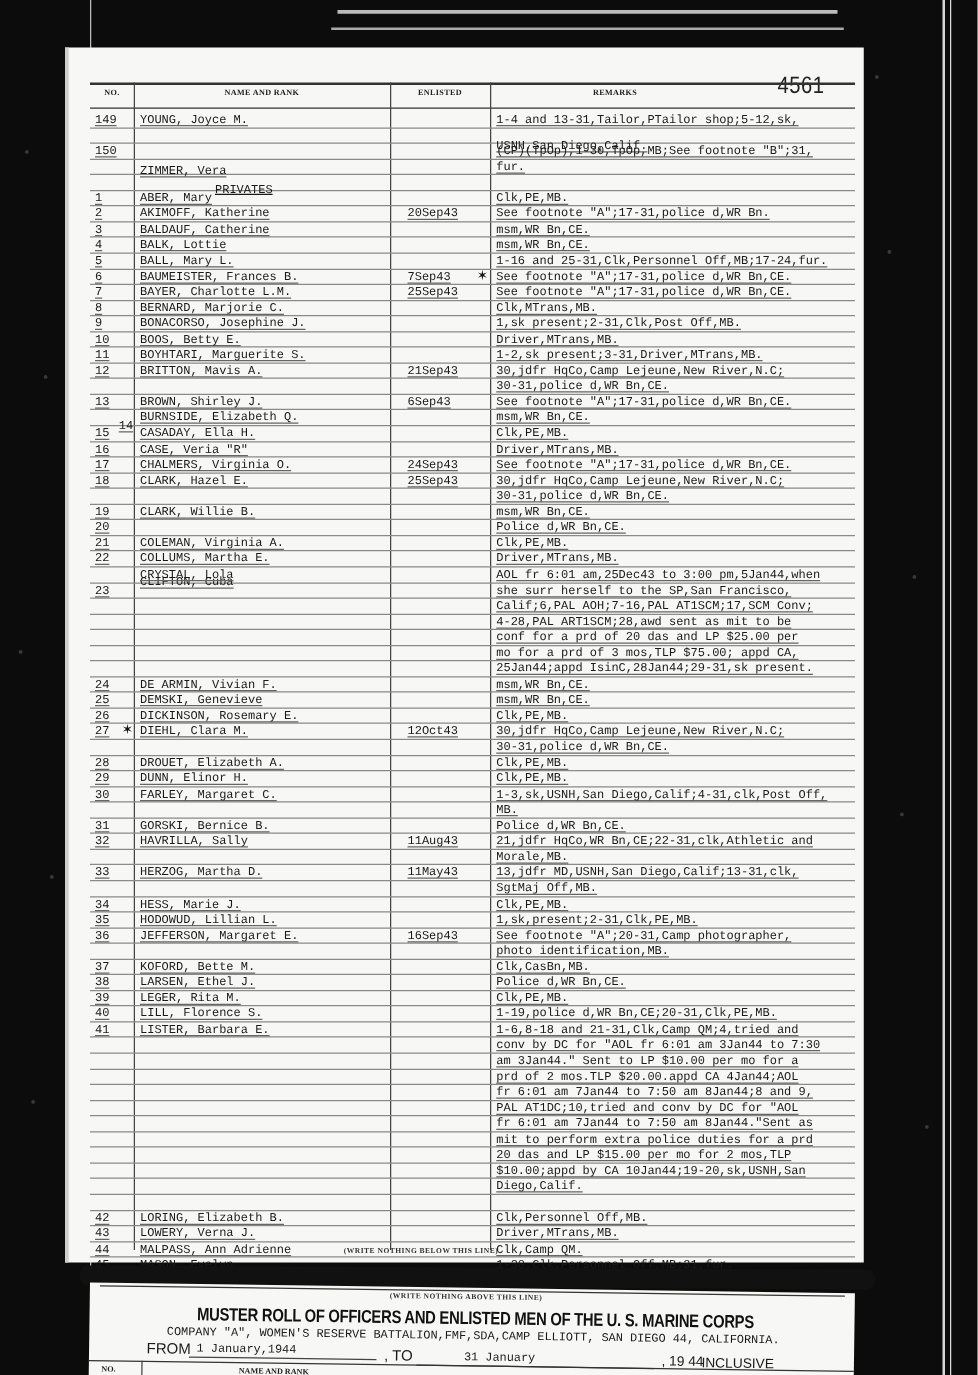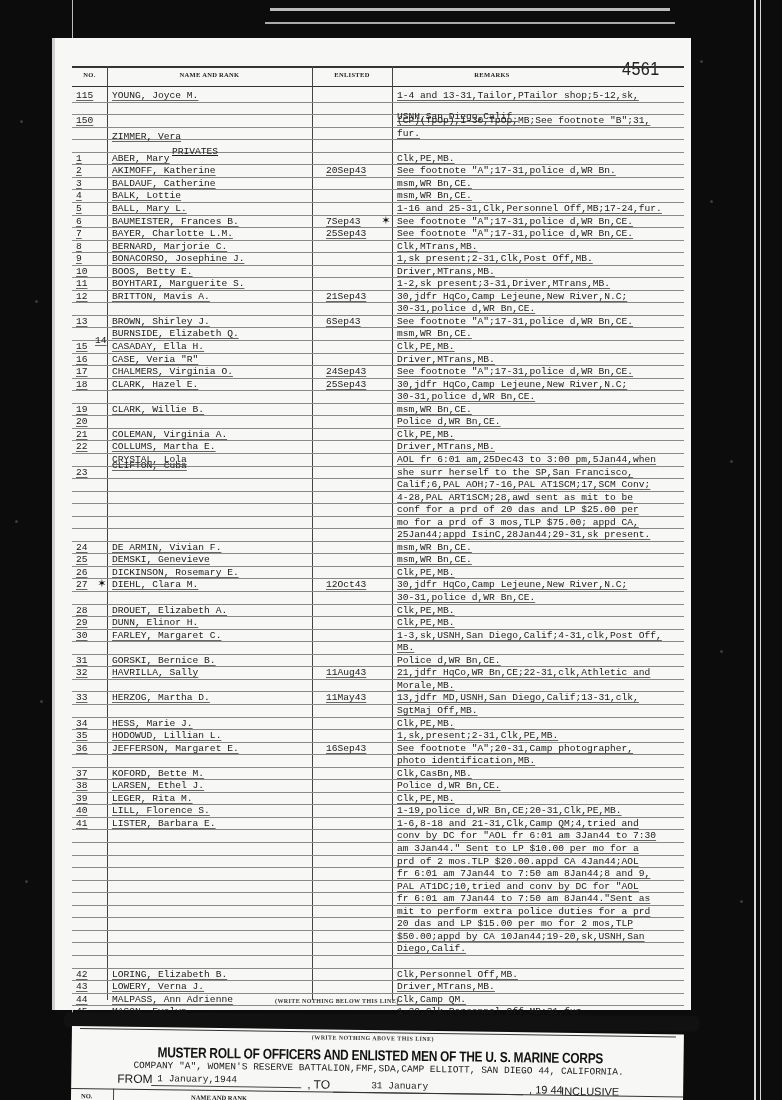--- a/index.html
+++ b/index.html
@@ -134,21 +134,21 @@
     <div class="rule" style="left: 72px; width: 612px; top: 917.3px; background: rgb(138, 138, 138);"></div>
     <div class="rule" style="left: 72px; width: 612px; top: 929.85px; background: rgb(138, 138, 138);"></div>
     <div class="rule" style="left: 72px; width: 612px; top: 942.4px; background: rgb(138, 138, 138);"></div>
     <div class="rule" style="left: 72px; width: 612px; top: 954.95px; background: rgb(138, 138, 138);"></div>
     <div class="rule" style="left: 72px; width: 612px; top: 967.5px; background: rgb(138, 138, 138);"></div>
     <div class="rule" style="left: 72px; width: 612px; top: 980.05px; background: rgb(138, 138, 138);"></div>
     <div class="rule" style="left: 72px; width: 612px; top: 992.6px; background: rgb(138, 138, 138);"></div>
     <div class="rule" style="left: 72px; width: 612px; top: 1005.15px; background: rgb(138, 138, 138);"></div>
     <div class="rule" style="left: 72px; width: 612px; top: 1017.7px; background: rgb(138, 138, 138);"></div>
     <div>
-      <span class="no" style="left: 76px; top: 90px;">115</span>
+      <span class="no" style="left: 76px; top: 90px;">149</span>
       <span class="txt" style="left: 112px; top: 90px;">YOUNG, Joyce M.</span>
       <span class="txt" style="left: 397px; top: 90px;">1-4 and 13-31,Tailor,PTailor shop;5-12,sk,</span>
       <span class="txt" style="left: 397px; top: 91px; margin-top: 20px;">USNH,San Diego,Calif.</span>
     </div>
     <div>
       <span class="no" style="left: 76px; top: 115.1px;">150</span>
       <span class="txt" style="left: 112px; top: 115.1px; margin-top: 16px;">ZIMMER, Vera</span>
       <span class="txt" style="left: 397px; top: 115.1px;">(CP)(TpOp),1-30,TpOp,MB;See footnote "B";31,</span>
       <span class="txt" style="left: 397px; top: 127.65px;">fur.</span>
     </div>
@@ -383,21 +383,21 @@
       <span class="txt" style="left: 112px; top: 817.9px;">LISTER, Barbara E.</span>
       <span class="txt" style="left: 397px; top: 817.9px;">1-6,8-18 and 21-31,Clk,Camp QM;4,tried and</span>
       <span class="txt" style="left: 397px; top: 830.45px;">conv by DC for "AOL fr 6:01 am 3Jan44 to 7:30</span>
       <span class="txt" style="left: 397px; top: 843px;">am 3Jan44." Sent to LP $10.00 per mo for a</span>
       <span class="txt" style="left: 397px; top: 855.55px;">prd of 2 mos.TLP $20.00.appd CA 4Jan44;AOL</span>
       <span class="txt" style="left: 397px; top: 868.1px;">fr 6:01 am 7Jan44 to 7:50 am 8Jan44;8 and 9,</span>
       <span class="txt" style="left: 397px; top: 880.65px;">PAL AT1DC;10,tried and conv by DC for "AOL</span>
       <span class="txt" style="left: 397px; top: 893.2px;">fr 6:01 am 7Jan44 to 7:50 am 8Jan44."Sent as</span>
       <span class="txt" style="left: 397px; top: 905.75px;">mit to perform extra police duties for a prd</span>
       <span class="txt" style="left: 397px; top: 918.3px; text-align: right;">20 das and LP $15.00 per mo for 2 mos,TLP</span>
-      <span class="txt" style="left: 397px; top: 930.85px;">$50.00;appd by CA 10Jan44;19-20,sk,USNH,San</span>
+      <span class="txt" style="left: 397px; top: 930.85px;">$10.00;appd by CA 10Jan44;19-20,sk,USNH,San</span>
       <span class="txt" style="left: 397px; top: 943.4px;">Diego,Calif.</span>
     </div>
     <div>
       <span class="no" style="left: 76px; top: 968.5px;">42</span>
       <span class="txt" style="left: 112px; top: 968.5px;">LORING, Elizabeth B.</span>
       <span class="txt" style="left: 397px; top: 968.5px;">Clk,Personnel Off,MB.</span>
     </div>
     <div>
       <span class="no" style="left: 76px; top: 981.05px;">43</span>
       <span class="txt" style="left: 112px; top: 981.05px;">LOWERY, Verna J.</span>

